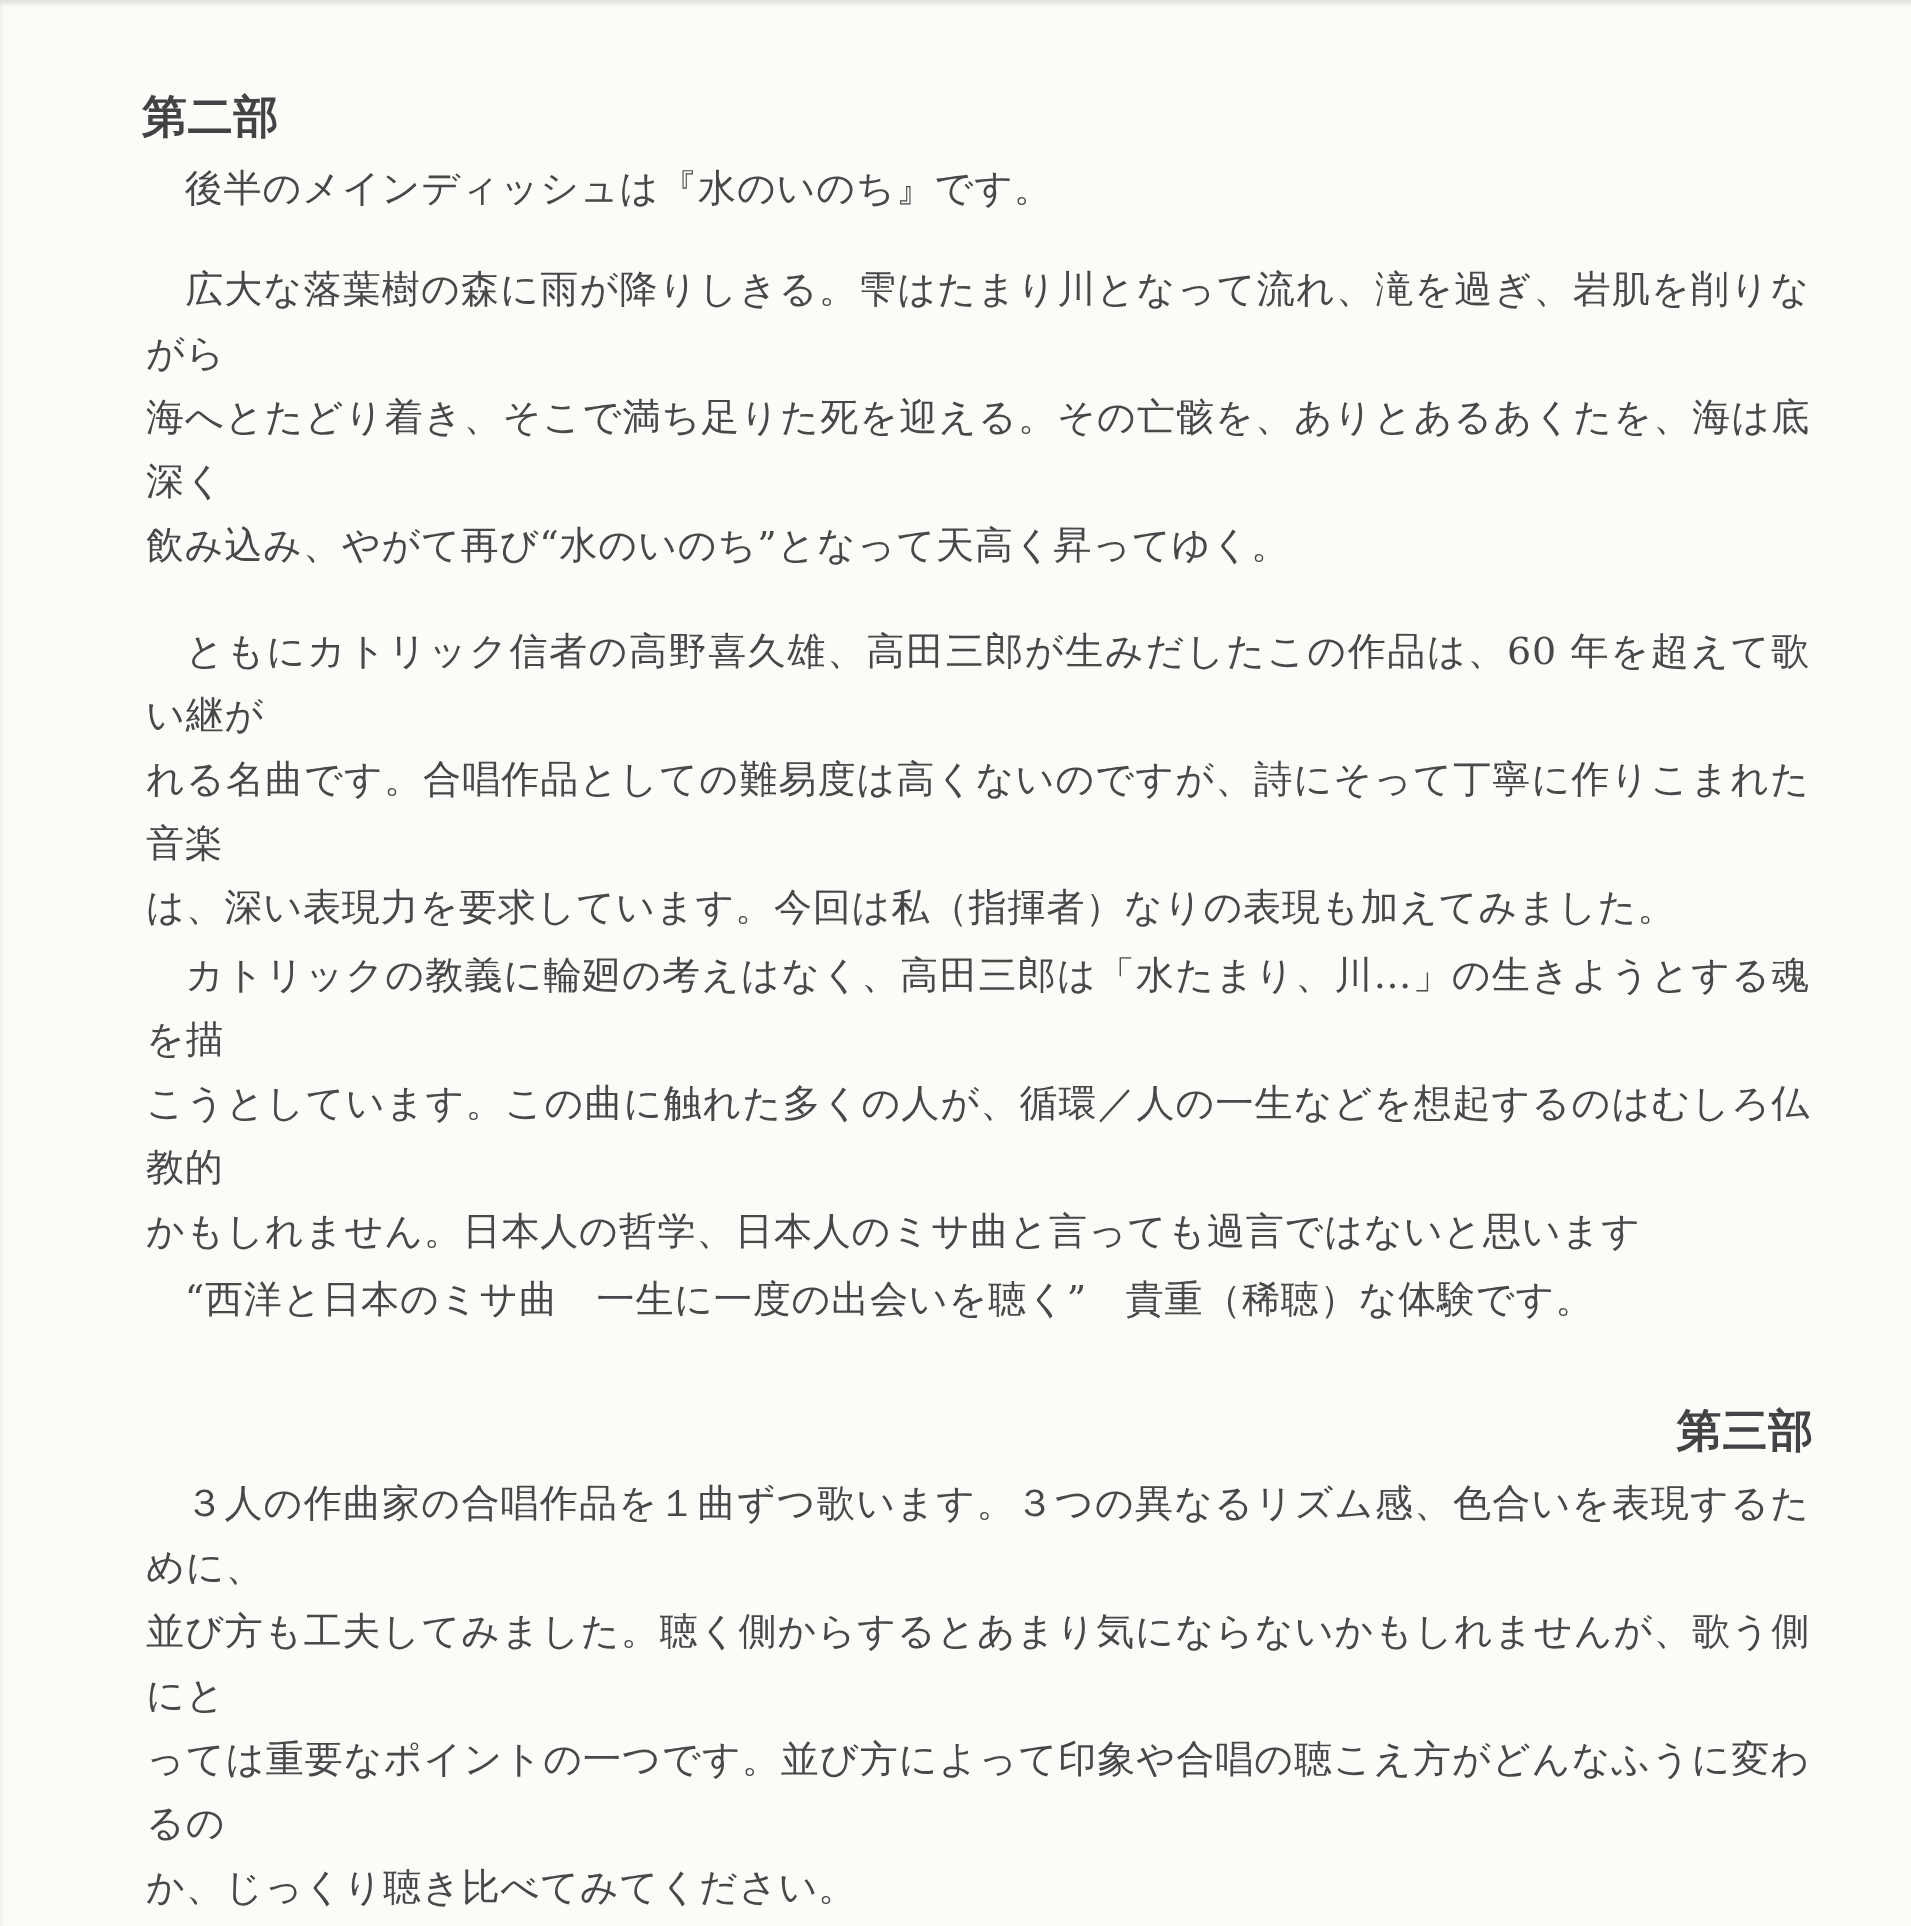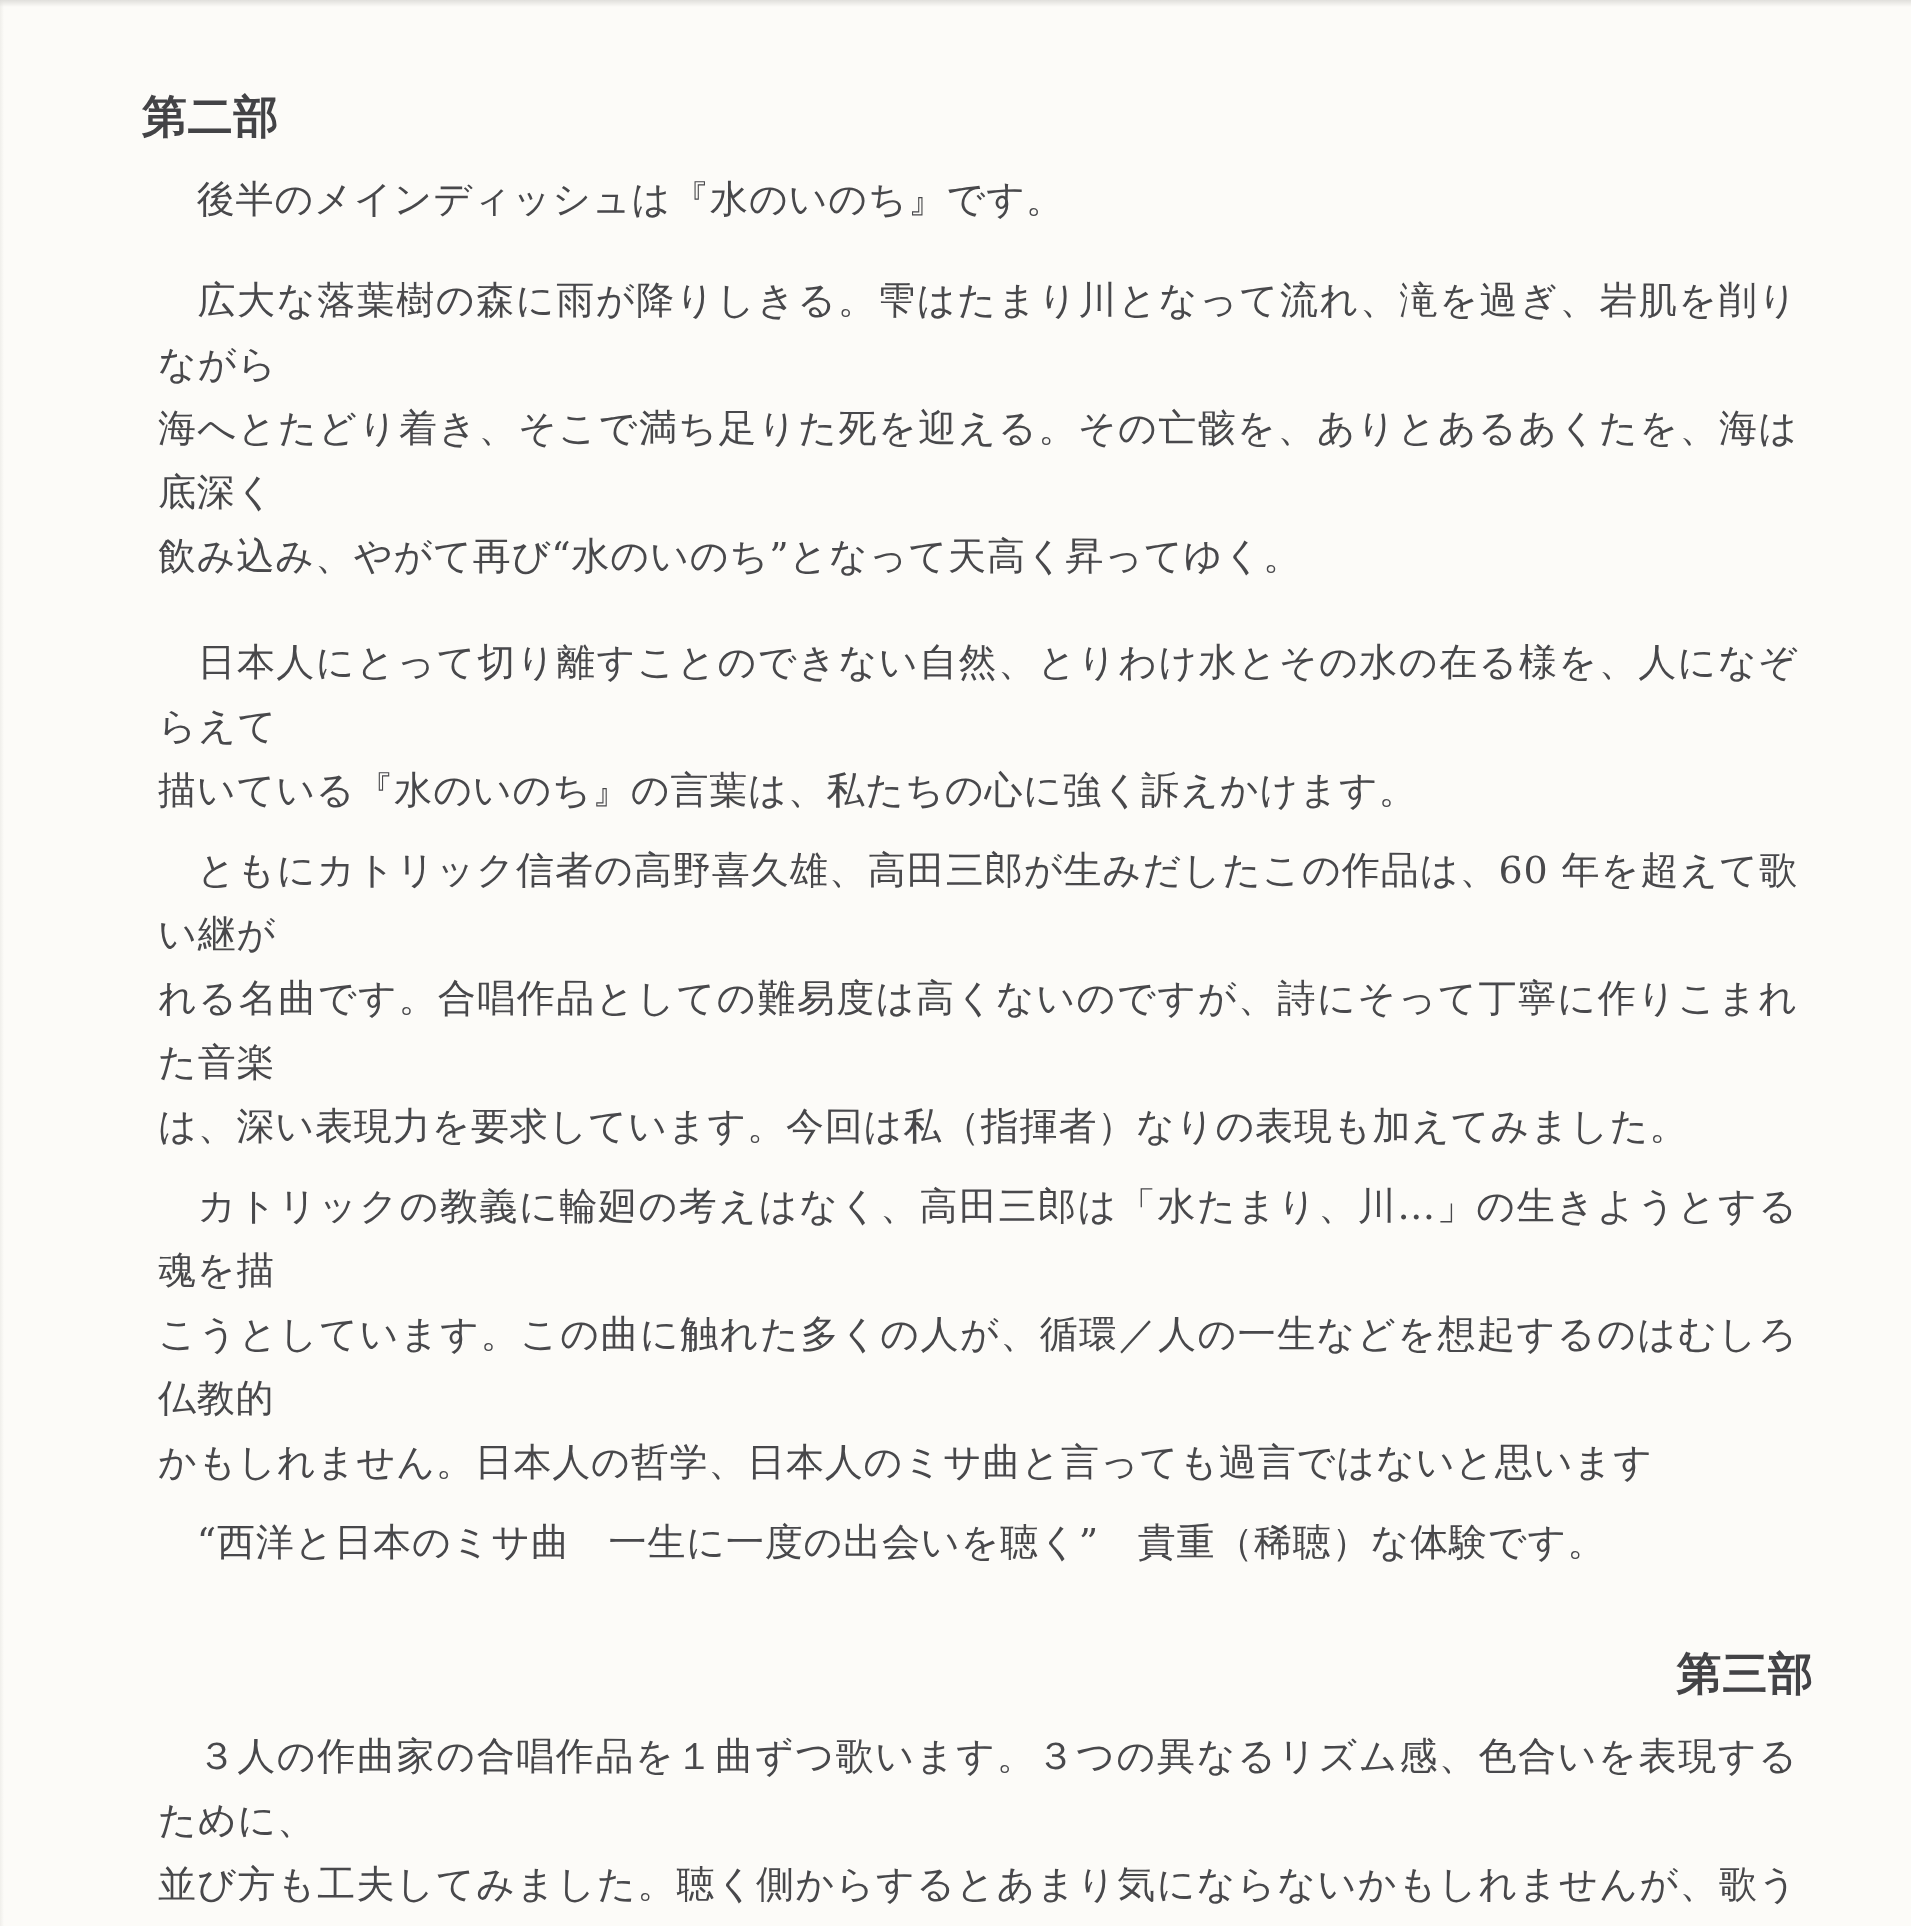--- a/index.html
+++ b/index.html
@@ -47,21 +47,21 @@
     font-weight: bold;
     margin: 0 0 5.4px 0;
     line-height: 69px;
     color: #434346;
   }
   .section-2 .heading {
     margin-top: 65px;
     text-align: right;
   }
   .para {
-    margin: 16px;
+    margin: 4px;
     white-space: pre-line;   
     text-align: justify;
   }
   .gap-after {
     margin-bottom: 37px;     
   }
   .gap-after-lg {
     margin-bottom: 42px;
   }
 </style>
@@ -76,22 +76,20 @@
 
     <section class="section-1">
       <h2 class="heading">第二部</h2>
 
       <p class="para gap-after">　後半のメインディッシュは『水のいのち』です。</p>
 
       <p class="para gap-after-lg">　広大な落葉樹の森に雨が降りしきる。雫はたまり川となって流れ、滝を過ぎ、岩肌を削りながら
 海へとたどり着き、そこで満ち足りた死を迎える。その亡骸を、ありとあるあくたを、海は底深く
 飲み込み、やがて再び“水のいのち”となって天高く昇ってゆく。</p>
 
-      <p class="para">　日本人にとって切り離すことのできない自然、とりわけ水とその水の在る様を、人になぞらえて
-描いている『水のいのち』の言葉は、私たちの心に強く訴えかけます。</p>
 
       <p class="para">　ともにカトリック信者の高野喜久雄、高田三郎が生みだしたこの作品は、60 年を超えて歌い継が
 れる名曲です。合唱作品としての難易度は高くないのですが、詩にそって丁寧に作りこまれた音楽
 は、深い表現力を要求しています。今回は私（指揮者）なりの表現も加えてみました。</p>
 
       <p class="para">　カトリックの教義に輪廻の考えはなく、高田三郎は「水たまり、川…」の生きようとする魂を描
 こうとしています。この曲に触れた多くの人が、循環／人の一生などを想起するのはむしろ仏教的
 かもしれません。日本人の哲学、日本人のミサ曲と言っても過言ではないと思います</p>
 
       <p class="para">　“西洋と日本のミサ曲　一生に一度の出会いを聴く”　貴重（稀聴）な体験です。</p>

